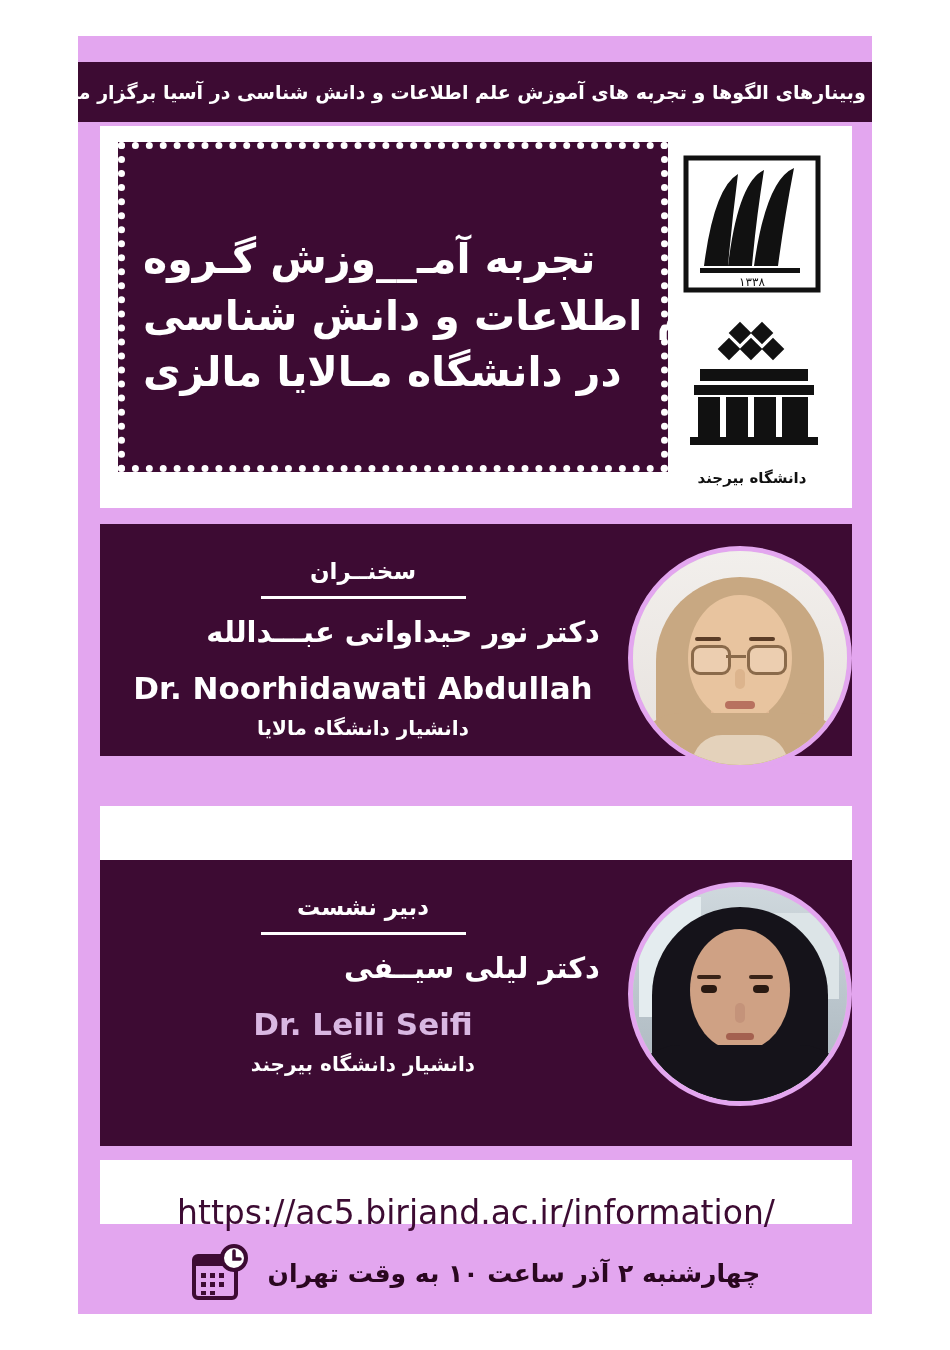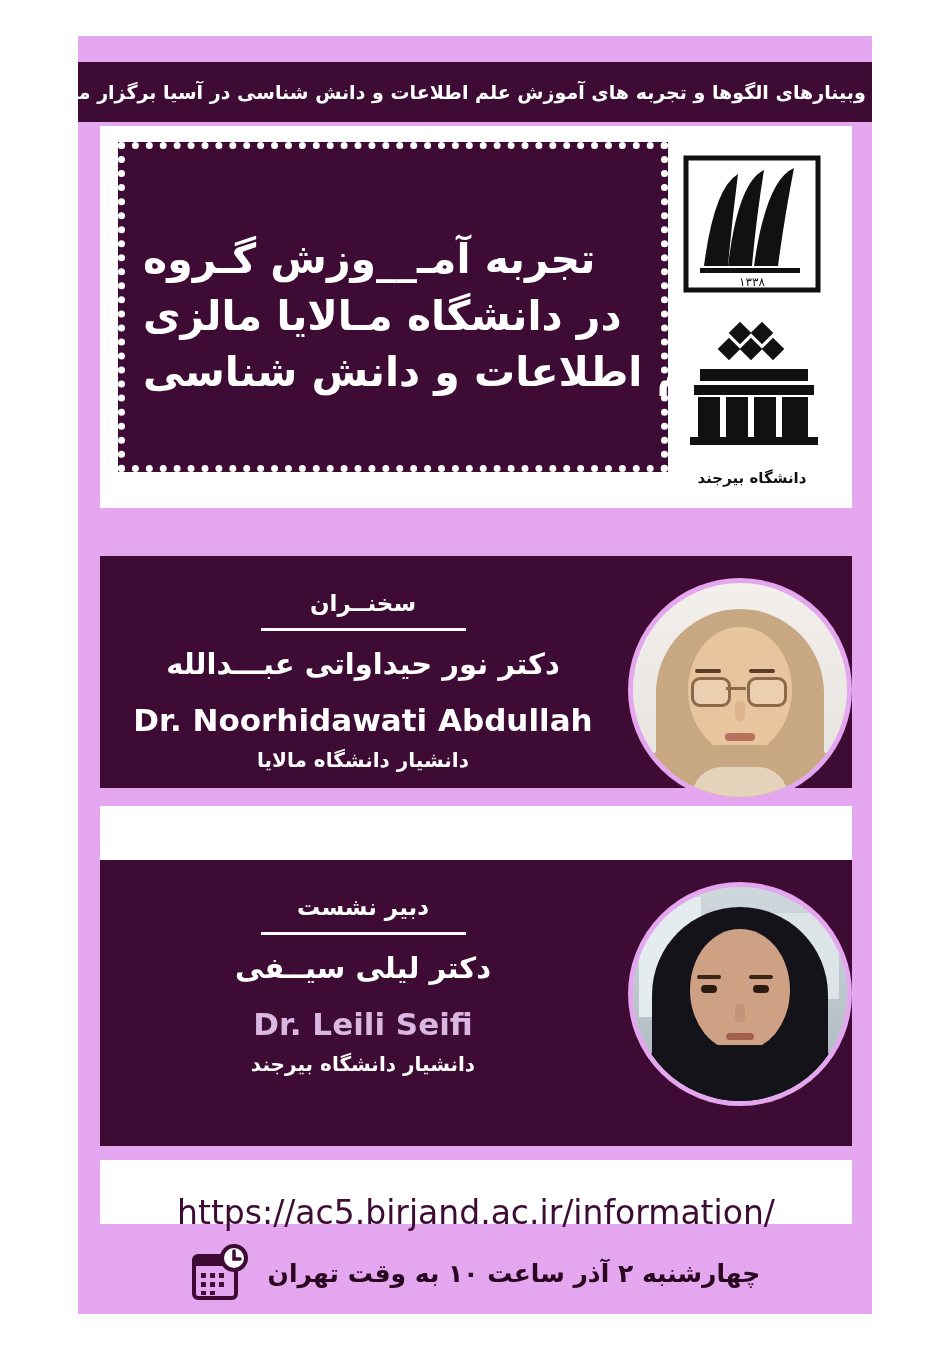--- a/index.html
+++ b/index.html
@@ -127,21 +127,21 @@
   }
 
   
   .panel {
     position: absolute;
     left: 100px;
     width: 752px;
     background: #3d0b33;
     box-sizing: border-box;
   }
-  .panel-speaker { top: 556px; height: 232px; }
+  .panel-speaker { top: 524px; height: 232px; }
   .panel-chair   { top: 860px; height: 286px; }
 
   .portrait {
     position: absolute;
     top: 22px;
     right: 0;
     left: auto;
   }
   .portrait-frame {
     width: 214px;
@@ -218,20 +218,21 @@
     height: 3px;
     background: #ffffff;
     margin: 12px auto 14px auto;
   }
   .name-fa {
     color: #ffffff;
     font-size: 29px;
     font-weight: bold;
     line-height: 1.35;
     white-space: nowrap;
+    text-align: right;
   }
   .name-en {
     color: #ffffff;
     font-size: 31px;
     font-weight: bold;
     line-height: 1.3;
     direction: ltr;
     margin-top: 16px;
   }
   .name-en.light { color: #d9b7e2; text-align: center; }
@@ -302,22 +303,22 @@
   <div class="frame"></div>
 
   <div class="top-banner">
     <span class="txt">سلسله وبینارهای الگوها و تجربه های آموزش علم اطلاعات و دانش شناسی در آسیا برگزار می شود</span>
   </div>
 
   <div class="title-card">
 
     <div class="stamp">
       <div class="line">تجربه آمـ__وزش گـروه</div>
+      <div class="line">علم اطلاعات و دانش شناسی</div>
       <div class="line">در دانشگاه مـالایا مالزی</div>
-      <div class="line">علم اطلاعات و دانش شناسی</div>
     </div>
 
     <div class="logos">
 
       <svg class="logo-sbu" viewBox="0 0 140 140">
         <rect x="4" y="4" width="132" height="132" fill="none" stroke="#111" stroke-width="5"></rect>
         <g fill="#111">
           <path d="M22 112 q10 -78 34 -92 q-6 46 -10 92 z"></path>
           <path d="M46 112 q10 -84 36 -96 q-8 50 -12 96 z"></path>
           <path d="M72 112 q12 -86 40 -98 q-10 52 -16 98 z"></path>

